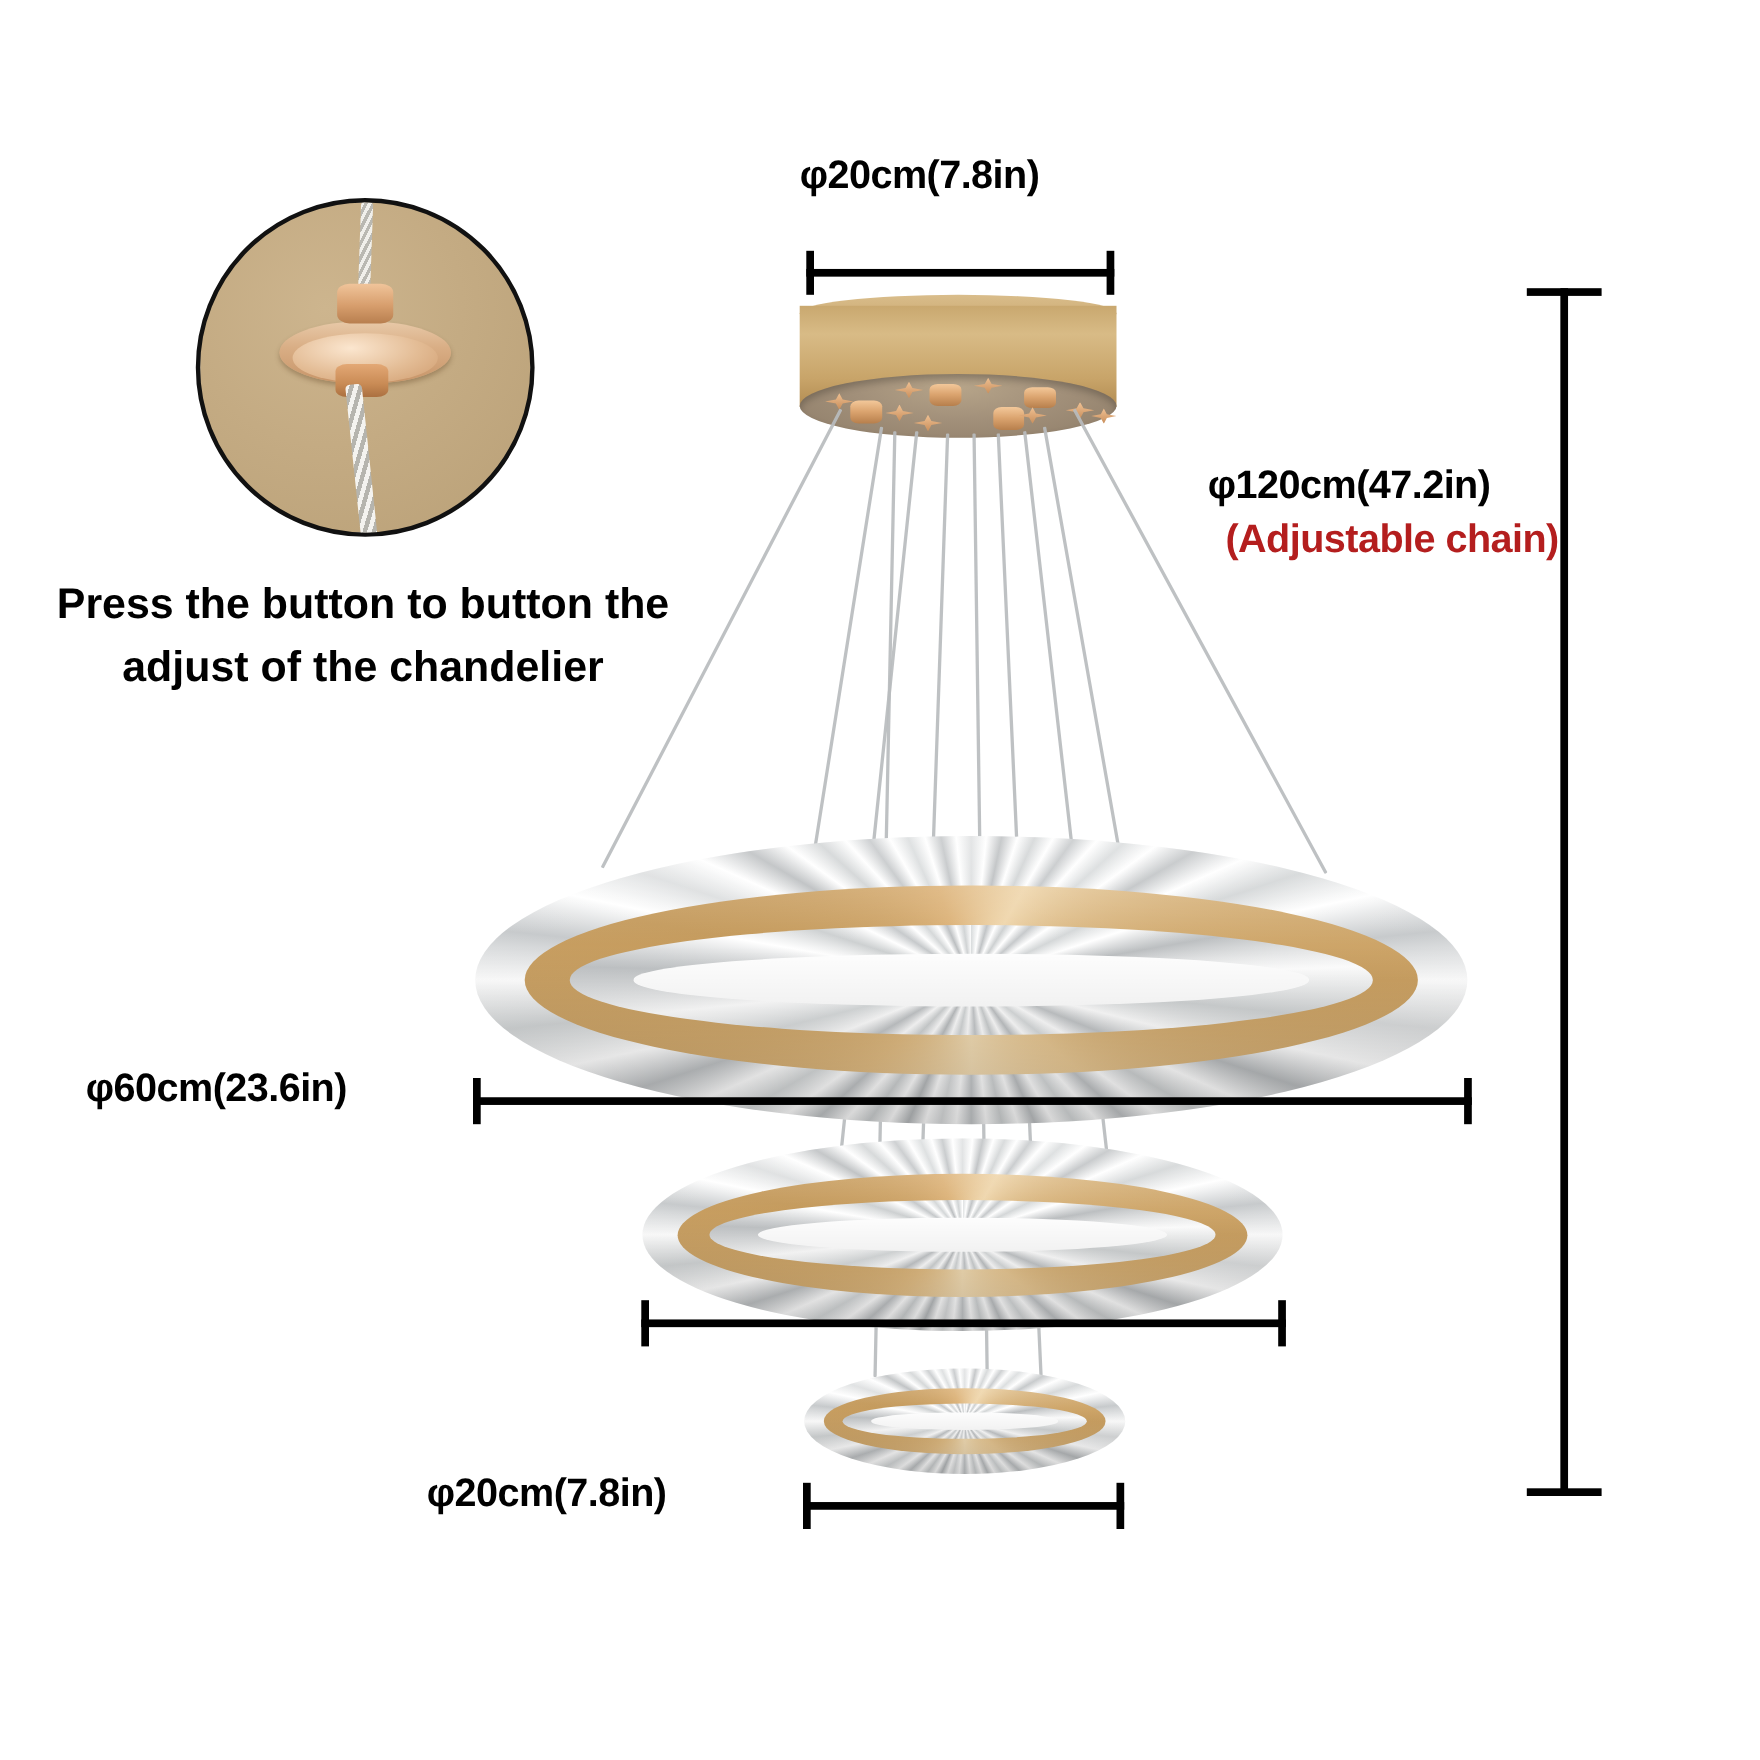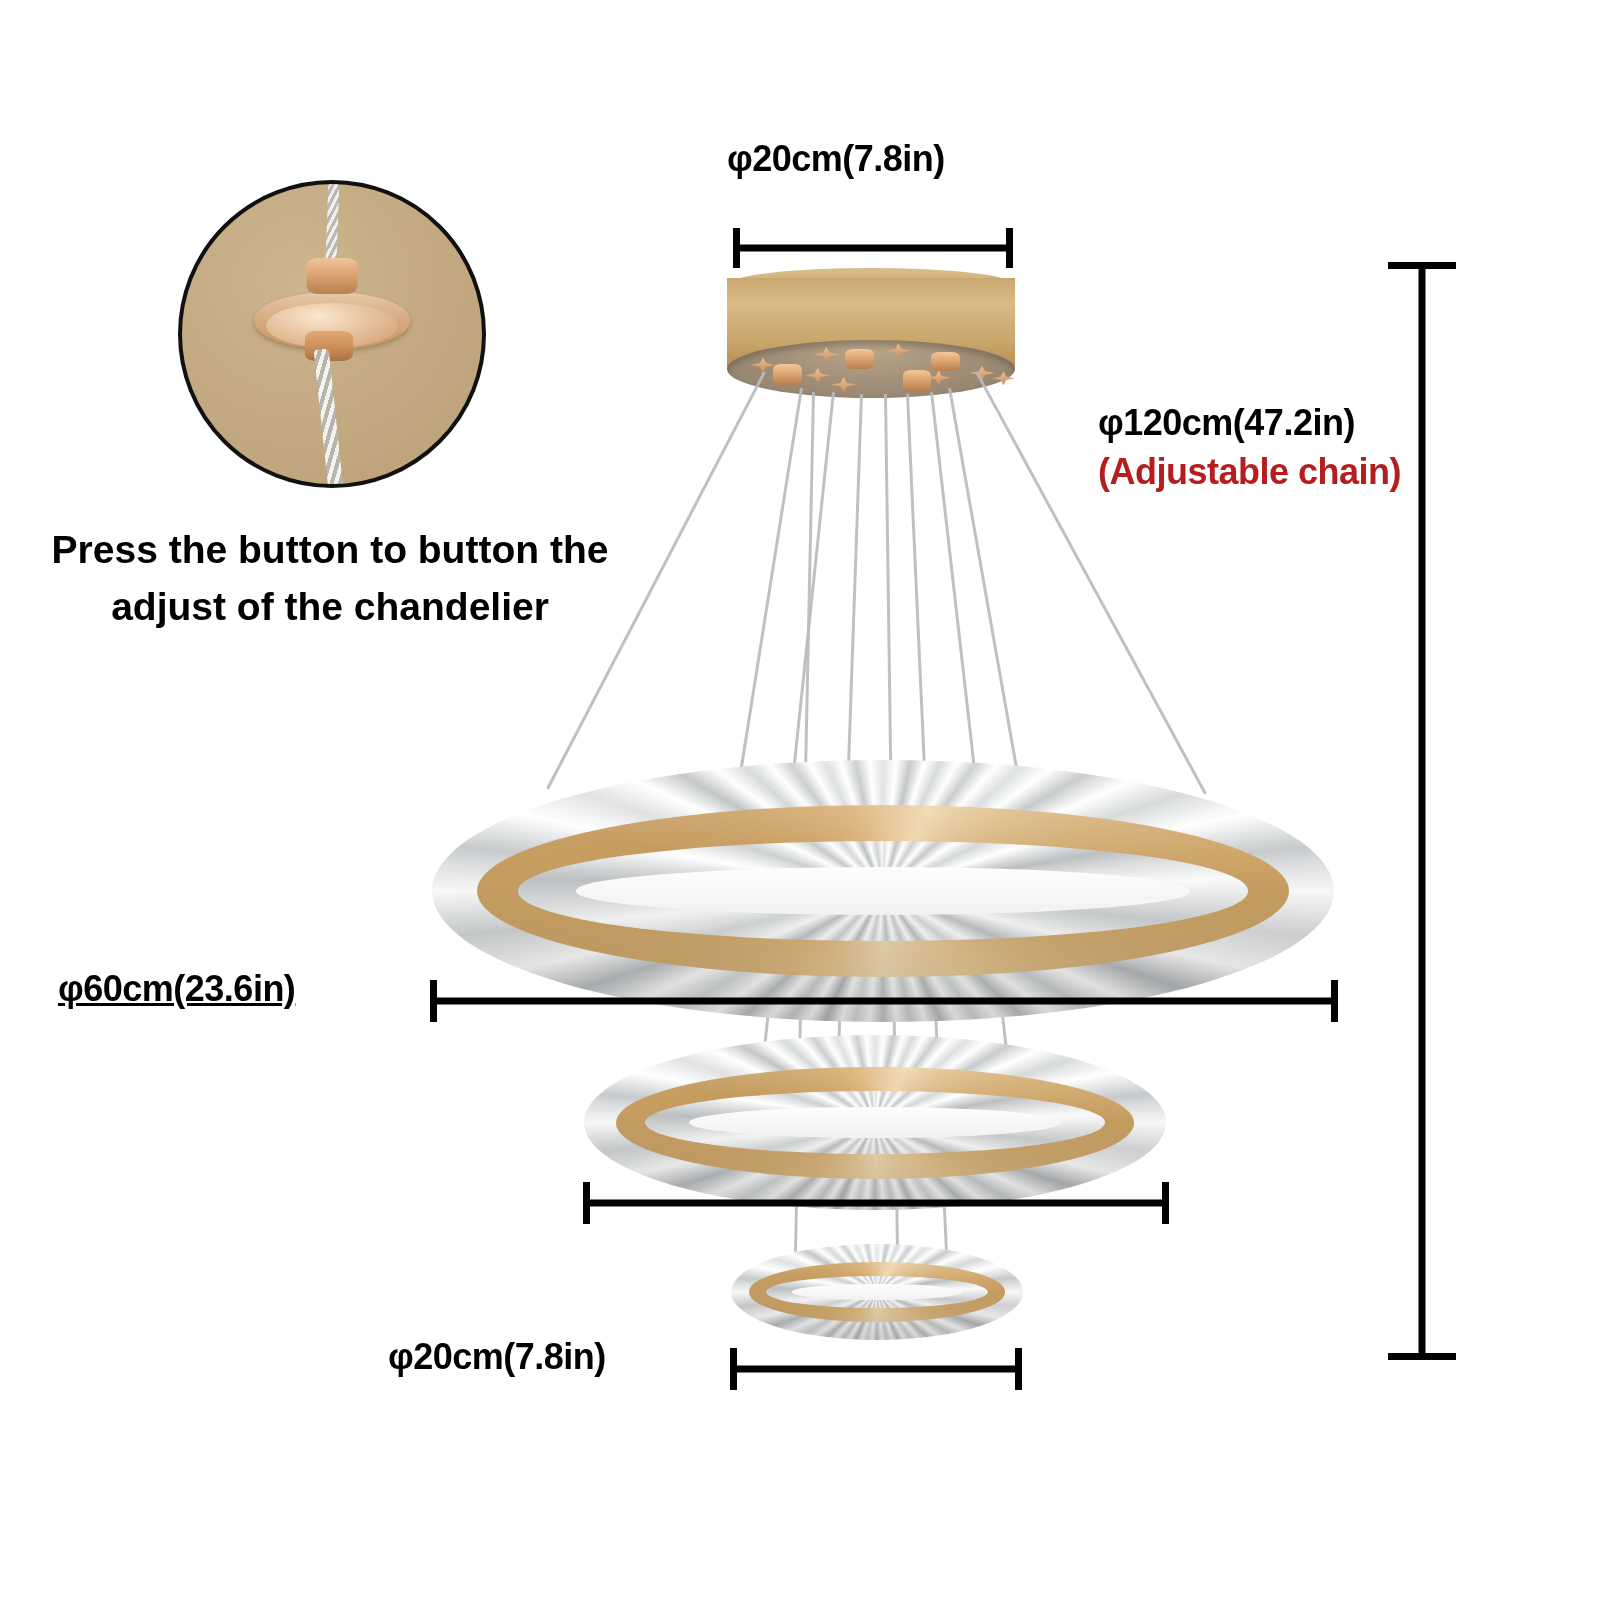--- a/index.html
+++ b/index.html
@@ -171,21 +171,21 @@
   <div class="cable" style="left:812px;top:392px;width:3px;height:860px;transform:rotate(1.2deg);"></div>
 
   <div class="ring" style="left:432px;top:760px;width:902px;height:262px;">
     <div class="outerband"></div>
     <div class="goldband" style="left:5.0%;top:17%;width:90%;height:66%;"></div>
     <div class="innercrys" style="left:9.5%;top:31%;width:81%;height:38%;"></div>
     <div class="hole" style="left:16%;top:41%;width:68%;height:18%;"></div>
     <div class="shade"></div>
   </div>
 
-  <div class="dimlabel" style="left:58px;top:970px;text-decoration:underline;">φ60cm(23.6in)</div>
+  <div class="dimlabel" style="left:78px;top:970px;">φ60cm(23.6in)</div>
   <div class="hbar" style="left:430px;top:980px;width:908px;height:42px;">
     <div class="cap l"></div>
     <div class="line"></div>
     <div class="cap r"></div>
   </div>
 
   <div class="ring" style="left:584px;top:1035px;width:582px;height:175px;">
     <div class="outerband"></div>
     <div class="goldband" style="left:5.5%;top:18%;width:89%;height:64%;"></div>
     <div class="innercrys" style="left:10.5%;top:32%;width:79%;height:36%;"></div>
@@ -213,18 +213,18 @@
     <div class="line"></div>
     <div class="cap r"></div>
   </div>
 
   <div class="vbar" style="left:1388px;top:262px;width:68px;height:1098px;">
     <div class="cap t"></div>
     <div class="line"></div>
     <div class="cap b"></div>
   </div>
 
-  <div class="dimlabel" style="left:1098px;top:404px;text-align:left;">
+  <div class="dimlabel" style="left:1098px;top:422px;text-align:left;">
     <div>φ120cm(47.2in)</div>
-    <div class="redtext" style="margin-top:10px;">(Adjustable chain)</div>
+    <div class="redtext" style="margin-top:10px;margin-left:16px;">(Adjustable chain)</div>
   </div>
 
 </div>
 
 </body></html>

